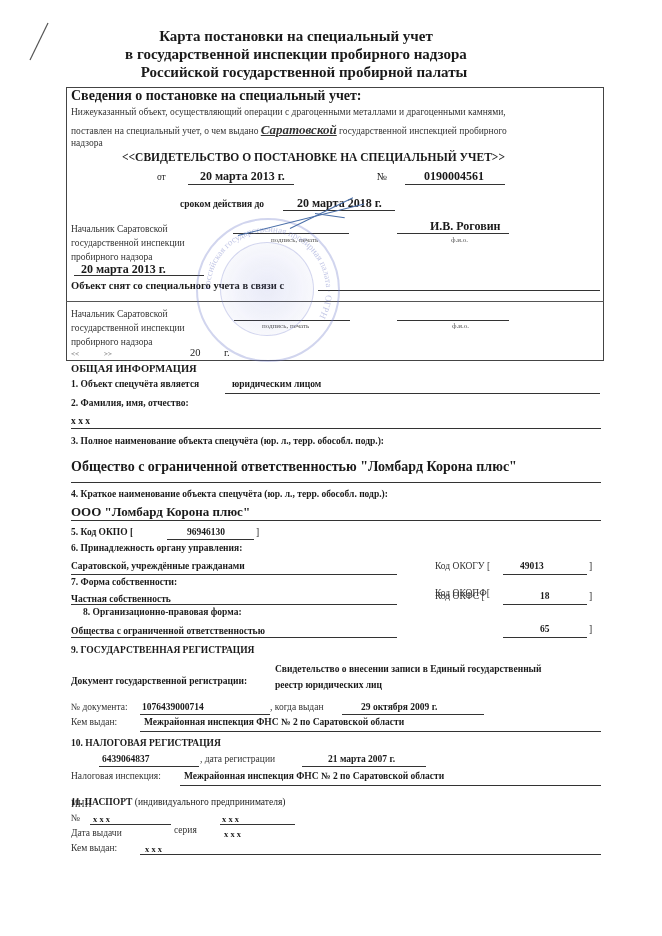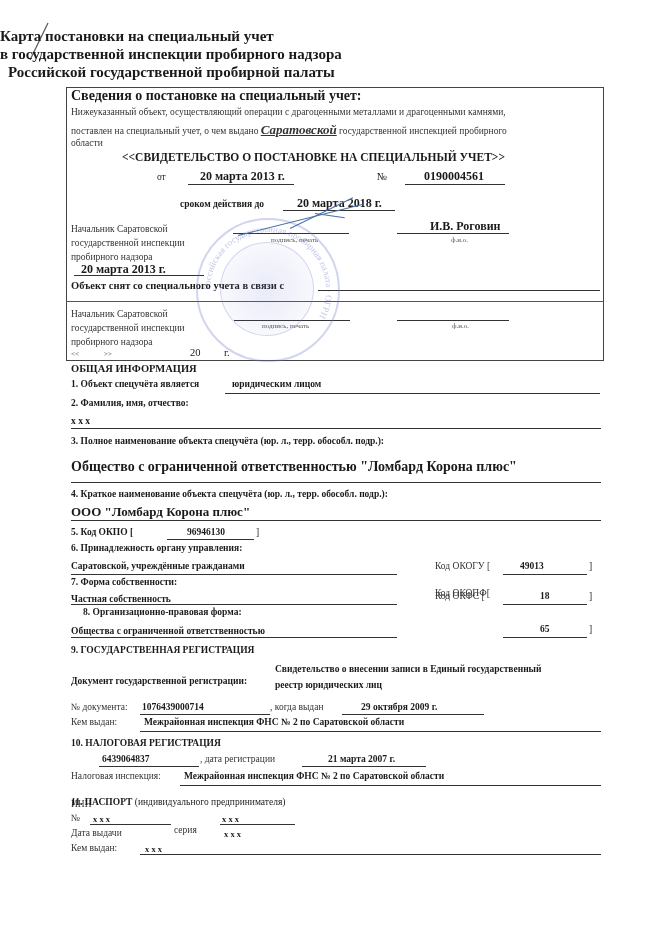--- a/index.html
+++ b/index.html
@@ -7,21 +7,21 @@
          font-family:"Liberation Serif","DejaVu Serif",serif; color:#1a1a1a; }
   .abs { position:absolute; white-space:nowrap; }
   .b { font-weight:bold; }
   .s8 { font-size:8.5px; }
   .s9 { font-size:9.5px; }
   .s10 { font-size:10.5px; }
   .s12 { font-size:12px; }
   .s14 { font-size:14px; }
   .line { position:absolute; height:0; border-top:1px solid #333; }
   .tiny { font-size:7px; color:#555; }
-  .title { font-size:15px; font-weight:bold; width:592px; left:0; line-height:19px; }
+  .title { font-size:15px; font-weight:bold; text-align:center; width:592px; left:0; line-height:19px; }
   .frame { position:absolute; left:66px; top:87px; width:536px; height:272px; border:1px solid #444; }
   .frame-divider { position:absolute; left:66px; width:538px; border-top:1px solid #555; }
   .grey { color:#333; }
   #stamp { position:absolute; left:196px; top:218px; width:140px; height:140px; border-radius:50%;
            border:2px solid rgba(110,120,200,0.35); opacity:0.9; }
   #stamp .inner { position:absolute; left:22px; top:22px; width:92px; height:92px; border-radius:50%;
            border:1px solid rgba(110,120,200,0.3); background:radial-gradient(circle, rgba(120,130,210,0.18) 0%, rgba(120,130,210,0.08) 60%, rgba(255,255,255,0) 100%); }
   #stamp .txt { position:absolute; left:0; top:0; width:140px; height:140px; }
   .pen { position:absolute; border-top:1px solid #4a6fa8; transform-origin:left center; }
 </style>
@@ -38,21 +38,21 @@
 
 <div class="frame"></div>
 
 <div class="abs b s14" style="left:71px;top:88px;">Сведения о постановке на специальный учет:</div>
 <div class="abs s9 grey" style="left:71px;top:107px;">Нижеуказанный объект, осуществляющий операции с драгоценными металлами и драгоценными камнями,</div>
 <div class="abs s9 grey" style="left:71px;top:122px;">
   <span>поставлен на специальный учет, о чем выдано</span>
   <span class="b" style="font-style:italic;font-size:13px;text-decoration:underline;">Саратовской</span>
   <span>государственной инспекцией пробирного</span>
 </div>
-<div class="abs s9 grey" style="left:71px;top:138px;">области</div>
+<div class="abs s9 grey" style="left:71px;top:138px;">надзора</div>
 
 <div class="abs b s10" style="left:122px;top:151px;font-size:11.5px;">&lt;&lt;СВИДЕТЕЛЬСТВО О ПОСТАНОВКЕ НА СПЕЦИАЛЬНЫЙ УЧЕТ&gt;&gt;</div>
 
 <div class="abs s9" style="left:157px;top:172px;">от</div>
 <div class="abs b s12" style="left:200px;top:169px;">20 марта 2013 г.</div>
 <div class="line" style="left:188px;top:184px;width:106px;"></div>
 <div class="abs s10" style="left:377px;top:171px;">№</div>
 <div class="abs b s12" style="left:424px;top:169px;">0190004561</div>
 <div class="line" style="left:405px;top:184px;width:100px;"></div>
 

